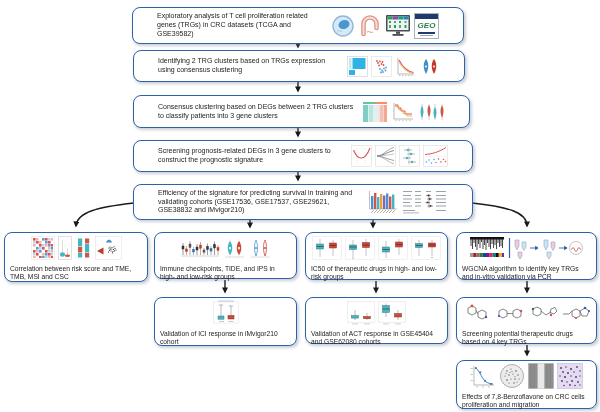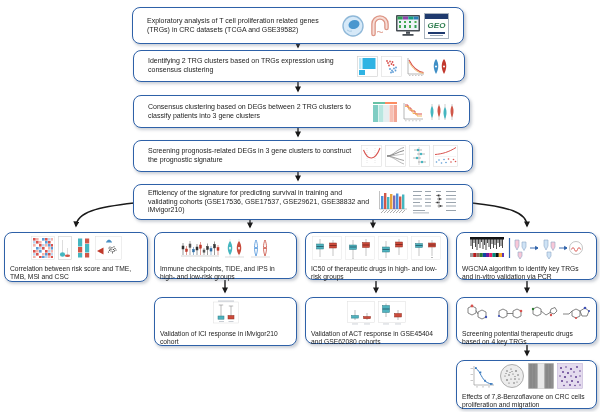--- a/index.html
+++ b/index.html
@@ -1,20 +1,20 @@
 <!DOCTYPE html>
 <html><head>
 <meta charset="utf-8">
 <style>
   html,body{margin:0;padding:0;background:#ffffff;}
   .canvas{position:relative;width:600px;height:412px;background:#fff;overflow:hidden;
           font-family:"Liberation Sans",sans-serif;color:#222;}
   .fbox{position:absolute;border:1.5px solid #2e61a8;border-radius:8px;background:#fff;
         box-shadow:1.5px 2px 3px rgba(110,120,140,.35);box-sizing:border-box;
-        display:flex;padding:3px 14px;gap:5px;}
+        display:flex;padding:3px 24px;gap:5px;}
   .rowbox{flex-direction:row;align-items:center;}
   .colbox{flex-direction:column;align-items:stretch;justify-content:space-between;padding:3px 5px;}
   .txt{font-size:7px;line-height:1.25;color:#1c1c1c;}
   .txt-s{font-size:6.7px;line-height:1.2;color:#1c1c1c;}
   .grow{flex:1 1 auto;}
   .icons{display:flex;align-items:center;justify-content:center;gap:3px;flex:0 0 auto;}
   .icons-top{display:flex;align-items:center;justify-content:center;gap:3px;min-height:24px;}
   svg{display:block;}
   .arrowlayer{position:absolute;left:0;top:0;width:600px;height:412px;pointer-events:none;}
   

